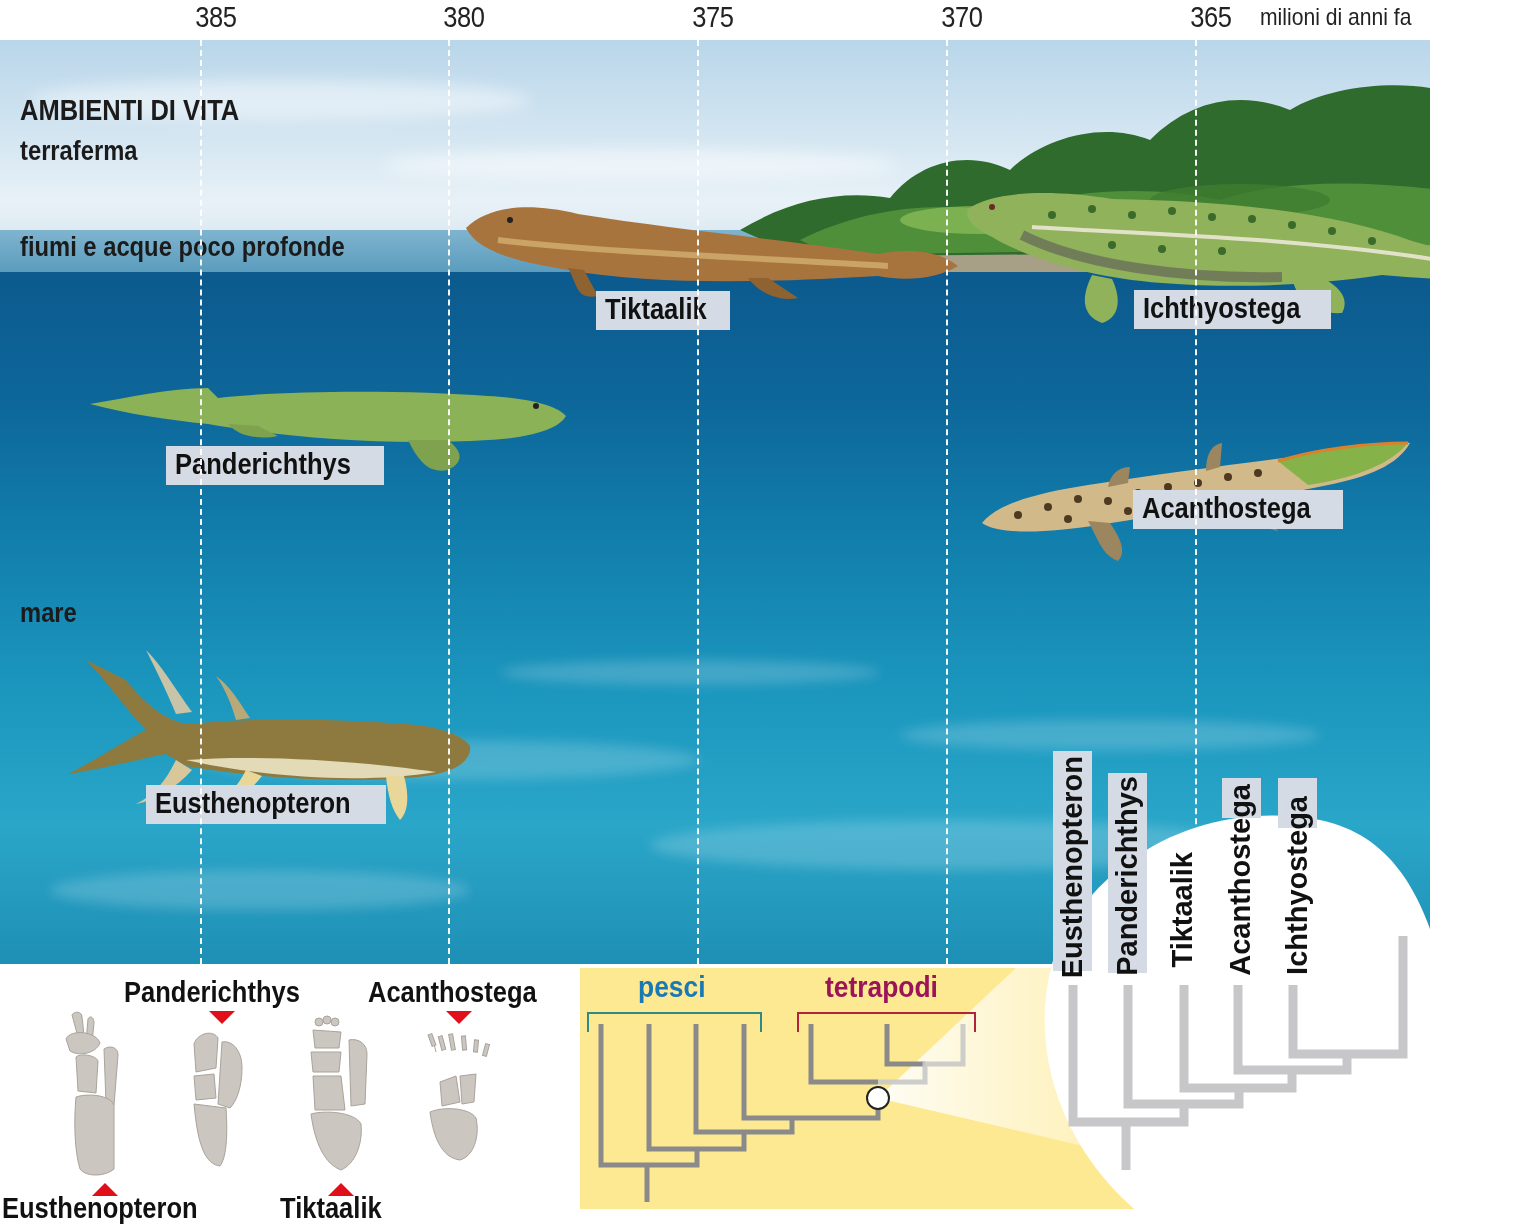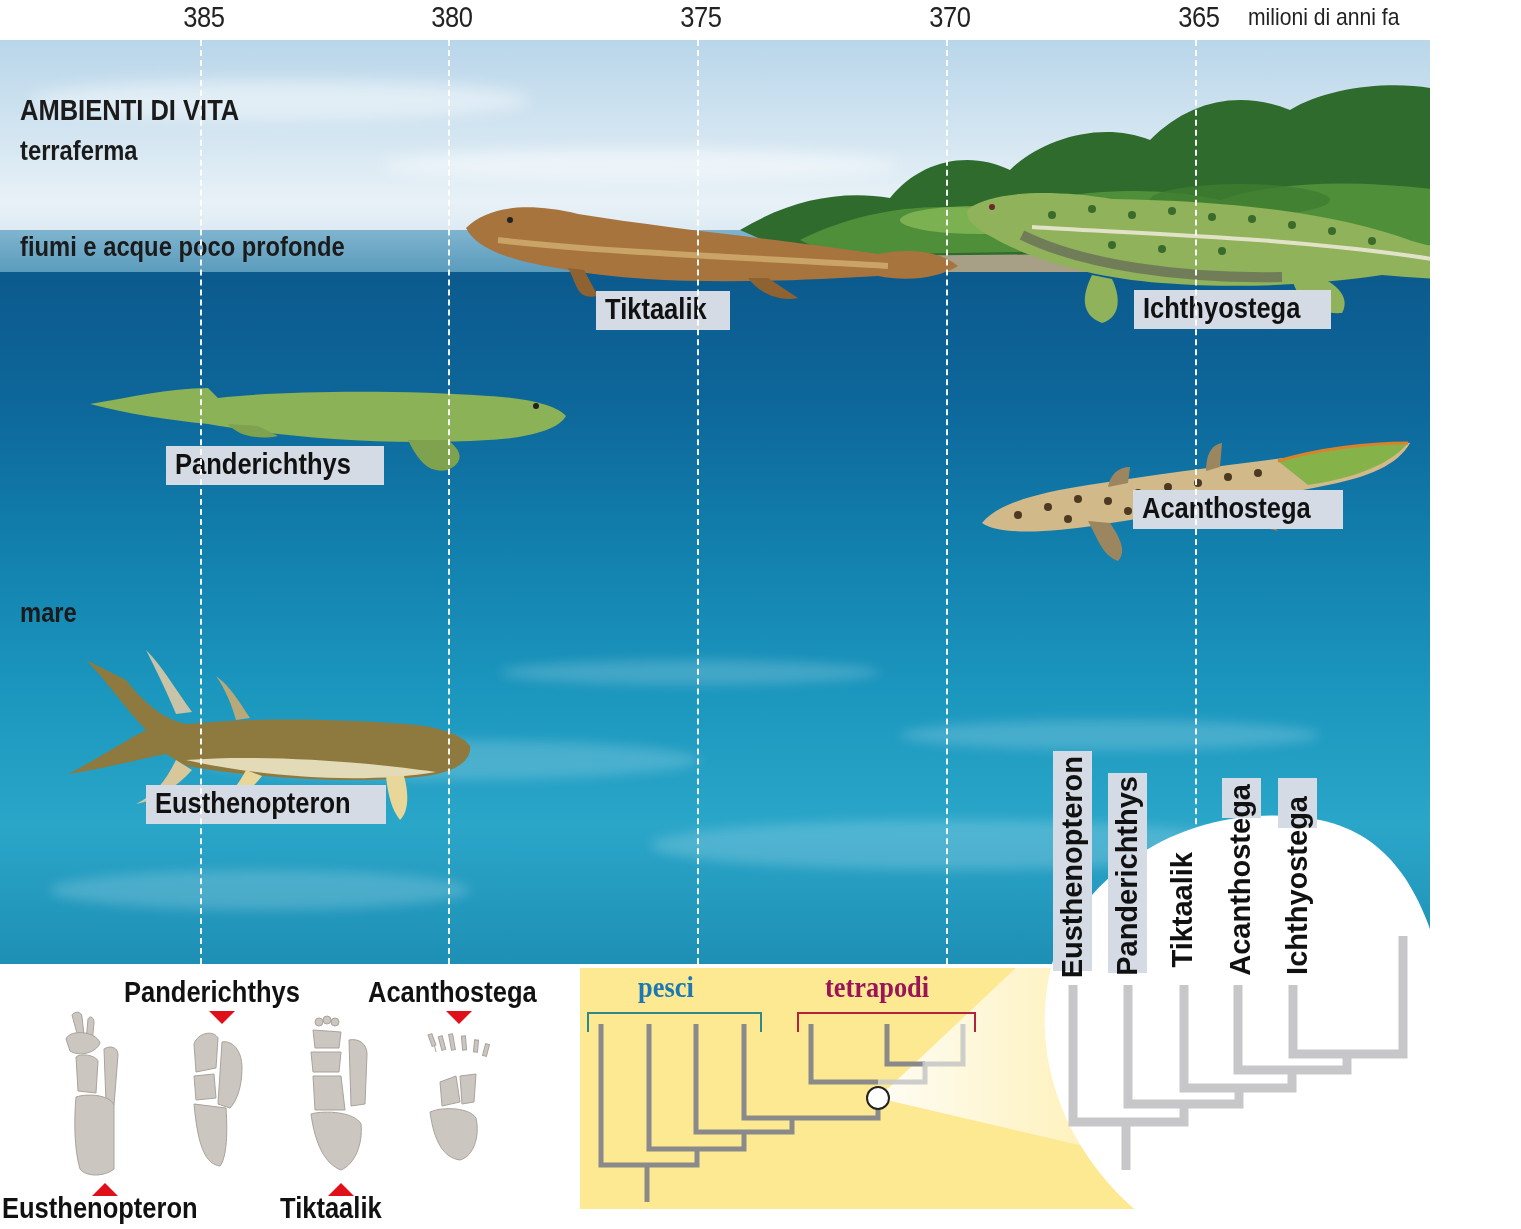--- a/index.html
+++ b/index.html
@@ -1,20 +1,20 @@
 <!DOCTYPE html>
 <html><head>
 <meta charset="utf-8">
 <style>
   html, body { margin:0; padding:0; background:#ffffff; }
   body { width:1521px; height:1229px; position:relative; overflow:hidden;
          font-family:"Liberation Sans", "DejaVu Sans", sans-serif; }
 
   
-  #axis { position:absolute; left:4px; top:0; width:1212px; height:40px; }
+  #axis { position:absolute; left:16px; top:0; width:1212px; height:40px; }
   .tick { position:absolute; top:0; font-size:30px; color:#222; transform:translateX(-50%) scaleX(0.85); letter-spacing:-0.5px; }
   #axis-unit { position:absolute; left:1244px; top:3px; font-size:24px; color:#222; transform-origin:left; transform:scaleX(0.88); white-space:nowrap; }
 
   
   #scene { position:absolute; left:0; top:40px; width:1430px; height:924px; overflow:hidden;
            background:linear-gradient(#0f5a86 0px, #0f5a86 0px); }
   #sky { position:absolute; left:0; top:0; width:100%; height:232px;
          background:linear-gradient(180deg,#b9d6ea 0%,#d6e7f2 45%,#e8f1f7 70%,#cfe1ec 100%); }
   #cloud1 { position:absolute; left:30px; top:40px; width:500px; height:40px; border-radius:50%; background:rgba(255,255,255,0.45); filter:blur(8px); }
   #cloud2 { position:absolute; left:380px; top:110px; width:520px; height:30px; border-radius:50%; background:rgba(255,255,255,0.5); filter:blur(8px); }
@@ -34,21 +34,21 @@
   .animal-tag span { display:inline-block; transform-origin:left; transform:scaleX(0.88); }
 
   .animal { position:absolute; }
 
   
   #limbs { position:absolute; left:0; top:964px; width:580px; height:265px; }
   .limb-label { position:absolute; font-weight:bold; font-size:29px; color:#111; white-space:nowrap; transform-origin:left; transform:scaleX(0.88); }
   .tri-down { position:absolute; width:0; height:0; border-left:13px solid transparent; border-right:13px solid transparent; border-top:13px solid #e0101a; }
   .tri-up { position:absolute; width:0; height:0; border-left:13px solid transparent; border-right:13px solid transparent; border-bottom:13px solid #e0101a; }
 
-  #cladogram-small { position:absolute; left:580px; top:964px; width:580px; height:245px;font-family:Liberation Serif, serif; }
+  #cladogram-small { position:absolute; left:580px; top:964px; width:580px; height:245px; }
   #cladogram-big { position:absolute; left:1020px; top:740px; width:501px; height:489px; }
   .vert-label { position:absolute; font-weight:bold; font-size:29px; color:#111; writing-mode:vertical-rl; transform:rotate(180deg); white-space:nowrap; }
   .vert-tag { position:absolute; background:#d4dbe5; }
 </style>
 </head>
 <body>
 
 <div id="axis">
   <div class="tick" style="left:200px">385</div>
   <div class="tick" style="left:448px">380</div>

